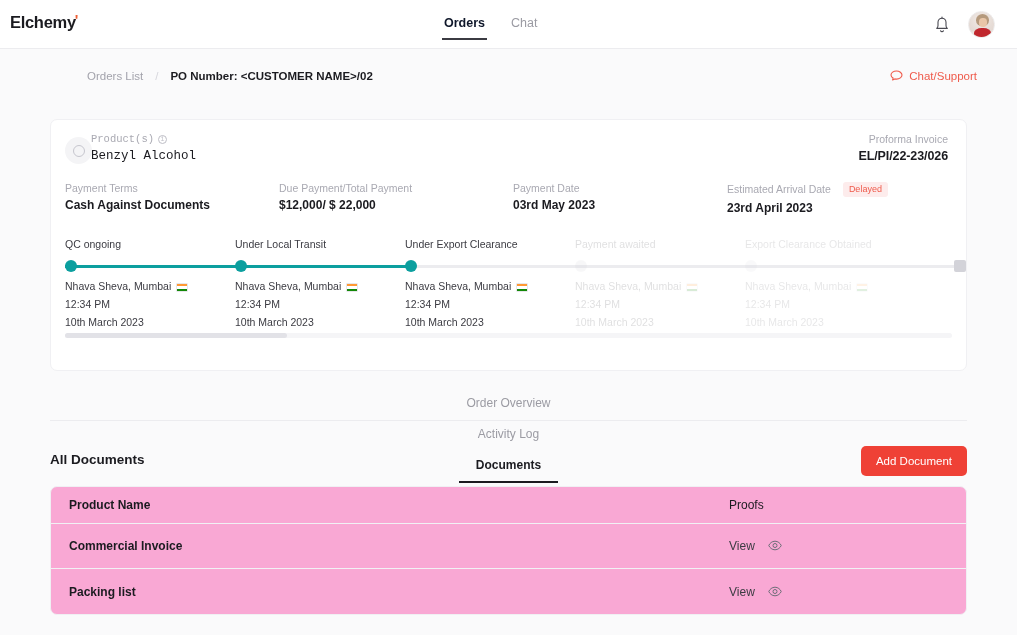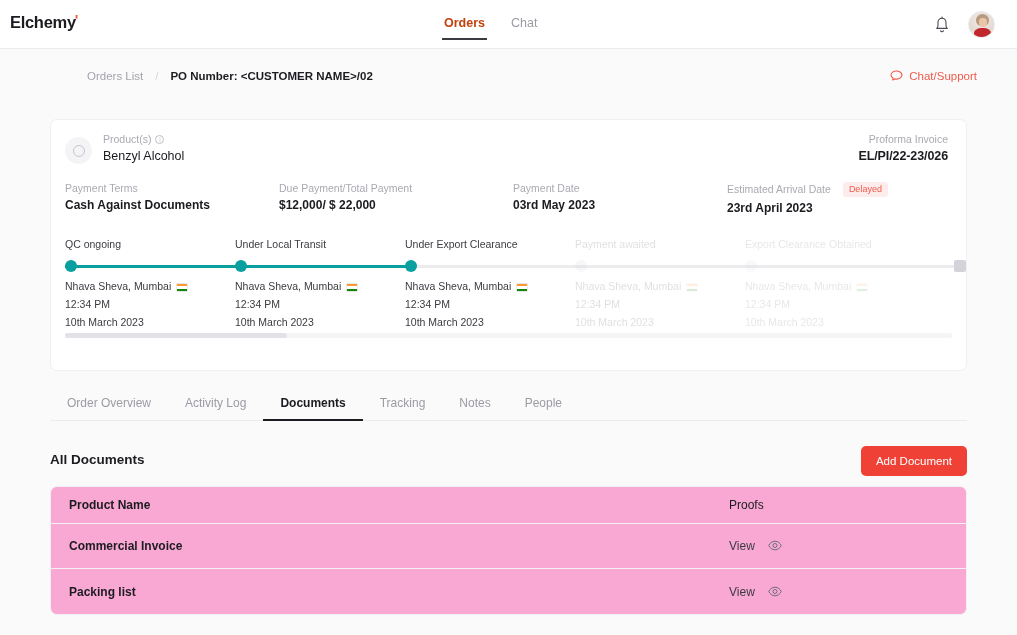--- a/index.html
+++ b/index.html
@@ -27,21 +27,21 @@
   }
   .logo-dot {
     color: #ef6036; font-size: 15px; font-weight: bold;
     position: relative; top: -3px; left: -1px;
   }
   .nav { position: absolute; left: 444px; top: 0; height: 49px; display: flex; align-items: center; gap: 26px; }
   .nav-item {
     font-size: 12.5px; color: #9b9ba3; padding-bottom: 3px; cursor: pointer;
     position: relative; line-height: 1;
   }
-  .nav-item.active { color: #c2410c; font-weight: bold; }
+  .nav-item.active { color: #0f172a; font-weight: bold; }
   .nav-item.active::after {
     content: ""; position: absolute; left: -2px; right: -2px; bottom: -8px;
     height: 2px; background: #3b3b42;
   }
   .topbar-right {
     position: absolute; right: 22px; top: 0; height: 49px;
     display: flex; align-items: center; gap: 18px;
   }
   .bell { width: 16px; height: 18px; cursor: pointer; }
   .avatar {
@@ -87,21 +87,21 @@
   .card-head { position: relative; height: 62px; }
   .prod-circle {
     position: absolute; left: 14px; top: 17px;
     width: 27px; height: 27px; border-radius: 50%; background: #f4f4f6;
     display: flex; align-items: center; justify-content: center;
   }
   .prod-circle i {
     width: 12px; height: 12px; border-radius: 50%;
     border: 1.4px solid #c6c6ce; display: block;
   }
-  .prod-text { position: absolute; left: 52px; top: 13px; }
+  .prod-text { position: absolute; left: 40px; top: 13px; font-family: Liberation Mono, monospace; }
   .lbl { font-size: 10.5px; color: #a9a9b2; display: flex; align-items: center; gap: 4px; }
   .info-i {
     width: 9px; height: 9px; border-radius: 50%; border: 1px solid #bebec6;
     font-size: 6.5px; line-height: 7.5px; text-align: center; color: #bebec6;
     font-style: normal; display: inline-block;
   }
   .val { font-size: 12.5px; color: #1b1b20; margin-top: 4px; }
   .val.bold { font-weight: bold; }
   .pi-block { position: absolute; right: 18px; top: 13px; text-align: right; }
   .pi-block .lbl { justify-content: flex-end; }
@@ -154,21 +154,21 @@
     background: #f5f5f7; border-radius: 3px; cursor: pointer;
   }
   .tl-thumb {
     position: absolute; left: 0; top: 0; height: 5px; width: 25%;
     background: #e2e2e7; border-radius: 3px;
   }
 
   
   .tabs {
     position: absolute; left: 28px; top: 340px; width: 917px; height: 32px;
-    border-bottom: 1px solid #ececef; display: flex; align-items: center; gap: 0;
+    border-bottom: 1px solid #ececef; display: flex; align-items: center; gap: 0; flex-direction: column;
   }
   .tab {
     font-size: 12px; color: #9b9ba3; cursor: pointer; padding: 7px 17px 10px;
     position: relative; white-space: nowrap;
   }
   .tab.active { color: #1b1b20; font-weight: bold; }
   .tab.active::after {
     content: ""; position: absolute; left: 0; right: 0; bottom: -1px;
     height: 2.5px; background: #1b1b20;
   }

